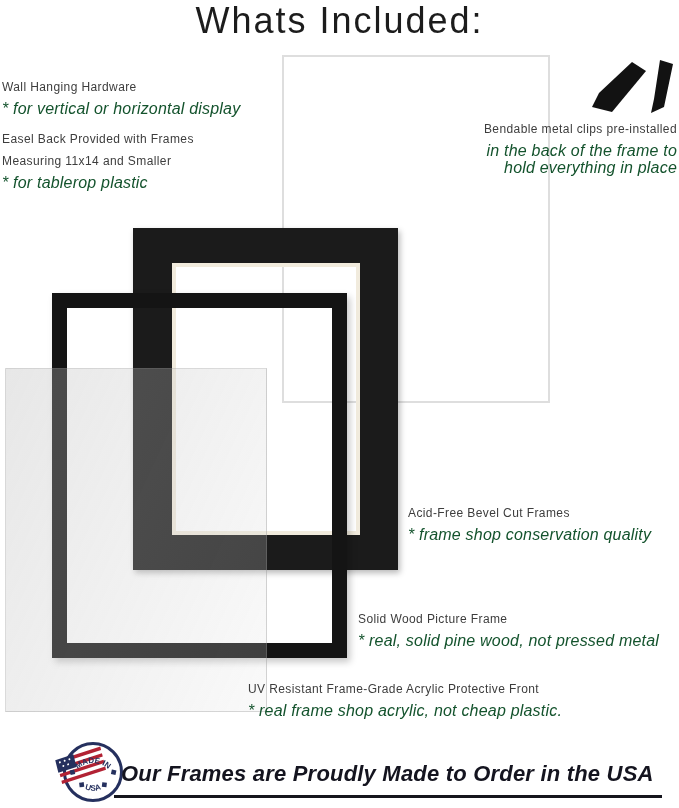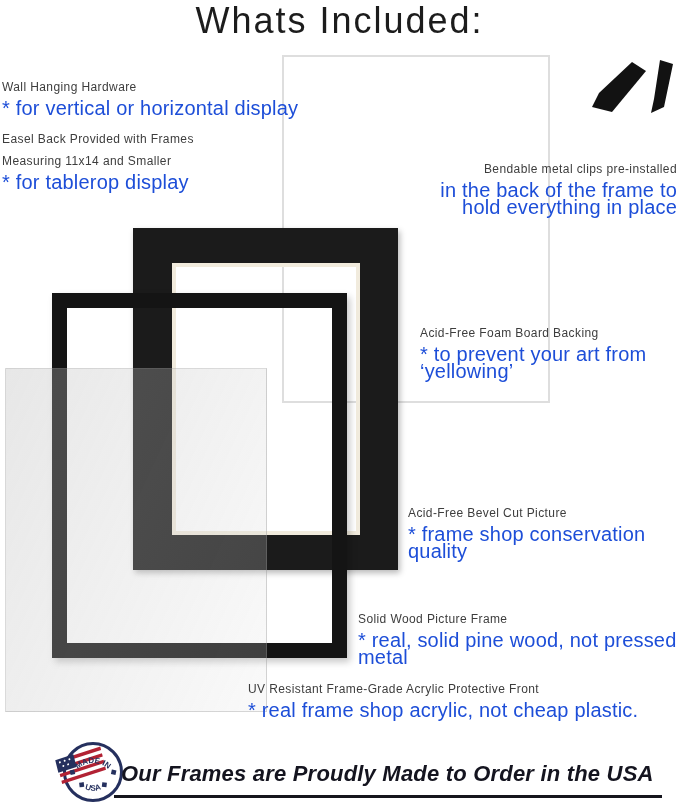--- a/index.html
+++ b/index.html
@@ -33,25 +33,25 @@
   }
   .acrylic-sheet{
     position:absolute;left:5px;top:368px;width:262px;height:344px;z-index:4;
     background:linear-gradient(115deg, rgba(185,185,185,0.34), rgba(228,228,228,0.20));
     border:1px solid rgba(140,140,140,0.28);box-sizing:border-box;
   }
   .clips-icon{position:absolute;left:584px;top:60px;z-index:2;}
   
   .item{position:absolute;z-index:5;}
   .item-title{font-size:12px;color:#3d3d3d;letter-spacing:0.4px;line-height:22px;}
-  .item-note{font-size:20px;color:#1d4ed8;letter-spacing:0.2px;line-height:17px;margin-top:2px;}
+  .item-note{font-size:16px;font-style:italic;color:#14532d;letter-spacing:0.2px;line-height:17px;margin-top:2px;}
   .t-right{text-align:right;}
   .blk-wall{left:2px;top:76px;}
   .blk-easel{left:2px;top:128px;}
-  .blk-clips{right:2px;top:118px;margin-top:40px;}
+  .blk-clips{right:2px;top:118px;}
   .blk-foam{left:420px;top:322px;}
   .blk-mat{left:408px;top:502px;}
   .blk-frame{left:358px;top:608px;}
   .blk-acrylic{left:248px;top:678px;}
   
   .usa-badge{position:absolute;left:46px;top:738px;z-index:6;}
   .footer-text{
     position:absolute;left:121px;top:761px;z-index:6;
     font-size:22px;font-weight:bold;font-style:italic;color:#14141f;letter-spacing:0.2px;
   }
@@ -82,36 +82,32 @@
   </svg>
 
   <div class="item blk-wall">
     <div class="item-title">Wall Hanging Hardware</div>
     <div class="item-note">* for vertical or horizontal display</div>
   </div>
 
   <div class="item blk-easel">
     <div class="item-title">Easel Back Provided with Frames</div>
     <div class="item-title">Measuring 11x14 and Smaller</div>
-    <div class="item-note">* for tablerop display</div>
+    <div class="item-note">* for tablerop plastic</div>
   </div>
 
   <div class="item blk-clips t-right">
     <div class="item-title">Bendable metal clips pre-installed</div>
     <div class="item-note">in the back of the frame to</div>
     <div class="item-note" style="margin-top:0;text-align:right;">hold everything in place</div>
   </div>
 
-  <div class="item blk-foam">
-    <div class="item-title">Acid-Free Foam Board Backing</div>
-    <div class="item-note">* to prevent your art from ‘yellowing’</div>
-  </div>
 
   <div class="item blk-mat">
-    <div class="item-title">Acid-Free Bevel Cut Picture</div>
+    <div class="item-title">Acid-Free Bevel Cut Frames</div>
     <div class="item-note">* frame shop conservation quality</div>
   </div>
 
   <div class="item blk-frame">
     <div class="item-title">Solid Wood Picture Frame</div>
     <div class="item-note">* real, solid pine wood, not pressed metal</div>
   </div>
 
   <div class="item blk-acrylic">
     <div class="item-title">UV Resistant Frame-Grade Acrylic Protective Front</div>

